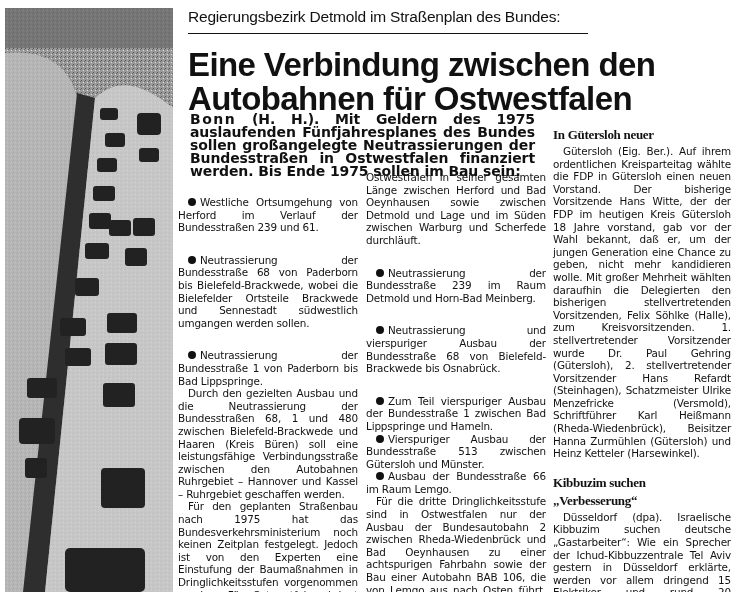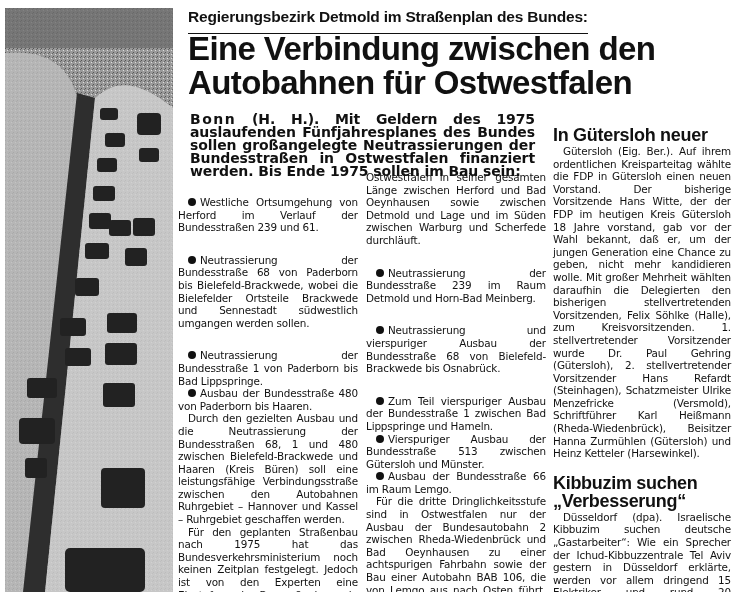--- a/index.html
+++ b/index.html
@@ -7,48 +7,48 @@
       width: 740px; height: 592px; overflow: hidden; position: relative;
       background: #ffffff; color: #111;
       font-family: "DejaVu Sans", sans-serif;
     }
     .photo {
       position: absolute; left: 5px; top: 8px; width: 168px; height: 584px;
       background: #8a8a8a; overflow: hidden;
     }
     .kicker {
       position: absolute; left: 188px; top: 8px; width: 400px;
-      font-family: "Liberation Sans", sans-serif; font-weight: bold;
+      font-family: "Liberation Sans", sans-serif; font-weight: normal;
       font-size: 15.5px; letter-spacing: -0.2px; white-space: nowrap;
       padding-bottom: 7px; border-bottom: 1.5px solid #111;
     }
     .headline {
-      position: absolute; left: 188px; top: 32px; width: 550px;
+      position: absolute; left: 188px; top: 48px; width: 550px;
       font-family: "Liberation Sans", sans-serif; font-weight: bold;
       font-size: 33px; line-height: 34px; letter-spacing: -0.6px;
     }
     .lead {
       position: absolute; left: 190px; top: 113px; width: 345px;
       font-size: 14px; line-height: 13px; font-weight: bold; letter-spacing: -0.1px;
       text-align: justify;
     }
     .lead .place { letter-spacing: 1.5px; }
     .col {
       position: absolute; font-size: 10.4px; line-height: 12.6px;
       text-align: justify; letter-spacing: -0.15px; hyphens: manual;
     }
     .col p { margin: 0; text-indent: 10px; }
     .col p.b { margin-top: 20px; }
     .bullet { display: inline-block; width: 8px; height: 8px; border-radius: 50%; background: #111; margin-right: 4px; vertical-align: 0px; }
     .c1 { left: 178px; top: 176px; width: 180px; }
     .c2 { left: 366px; top: 171px; width: 180px; }
     .c3 { left: 553px; top: 112px; width: 178px; }
     .sub-head {
-      font-family: Liberation Sans, sans-serif; font-weight: bold;
-      font-size: 18px; line-height: 18px; letter-spacing: -0.3px;
+      font-family: Liberation Serif, serif; font-weight: bold;
+      font-size: 13px; line-height: 18px; letter-spacing: -0.3px;
       margin: 14px 0 1px 0; text-indent: 0 !important;
     }
     .c3 .place { font-weight: normal; }
   </style>
 </head>
 <body>
 
 <div class="photo">
   <svg width="168" height="584" viewBox="0 0 168 584">
     <defs>
@@ -99,21 +99,20 @@
 </div>
 
 <div class="lead">
   <span class="place">Bonn</span><span> (H. H.). Mit Geldern des 1975 auslaufenden Fünfjahresplanes des Bundes sollen großangelegte Neutrassierungen der Bundesstraßen in Ostwestfalen finanziert werden. Bis Ende 1975 sollen im Bau sein:</span>
 </div>
 
 <div class="col c1">
   <p class="b"><span class="bullet"></span><span>Westliche Ortsumgehung von Herford im Verlauf der Bundesstraßen 239 und 61.</span></p>
   <p class="b"><span class="bullet"></span><span>Neutrassierung der Bundesstraße 68 von Paderborn bis Bielefeld-Brackwede, wobei die Bielefelder Ortsteile Brackwede und Sennestadt südwestlich umgangen werden sollen.</span></p>
   <p class="b"><span class="bullet"></span><span>Neutrassierung der Bundesstraße 1 von Paderborn bis Bad Lippspringe.</span></p>
-  <p><span class="bullet"></span><span>Ausbau der Bundesstraße 480 von Paderborn bis Haaren.</span></p>
   <p>Durch den gezielten Ausbau und die Neutrassierung der Bundesstraßen 68, 1 und 480 zwischen Bielefeld-Brackwede und Haaren (Kreis Büren) soll eine leistungsfähige Verbindungsstraße zwischen den Autobahnen Ruhrgebiet – Hannover und Kassel – Ruhrgebiet geschaffen werden.</p>
   <p>Für den geplanten Straßenbau nach 1975 hat das Bundesverkehrsministerium noch keinen Zeitplan festgelegt. Jedoch ist von den Experten eine Einstufung der Baumaßnahmen in Dringlichkeitsstufen vorgenommen worden. Für Ostwestfalen bringt die erste Dringlichkeitsstufe fünf große Baumaßnahmen mit sich:</p>
 
 </div>
 
 <div class="col c2">
   <p style="text-indent:0">Ostwestfalen in seiner gesamten Länge zwischen Herford und Bad Oeynhausen sowie zwischen Detmold und Lage und im Süden zwischen Warburg und Scherfede durchläuft.</p>
   <p class="b"><span class="bullet"></span><span>Neutrassierung der Bundesstraße 239 im Raum Detmold und Horn-Bad Meinberg.</span></p>
   <p class="b"><span class="bullet"></span><span>Neutrassierung und vierspuriger Ausbau der Bundesstraße 68 von Bielefeld-Brackwede bis Osnabrück.</span></p>
   <p class="b"><span class="bullet"></span><span>Zum Teil vierspuriger Ausbau der Bundesstraße 1 zwischen Bad Lippspringe und Hameln.</span></p>

